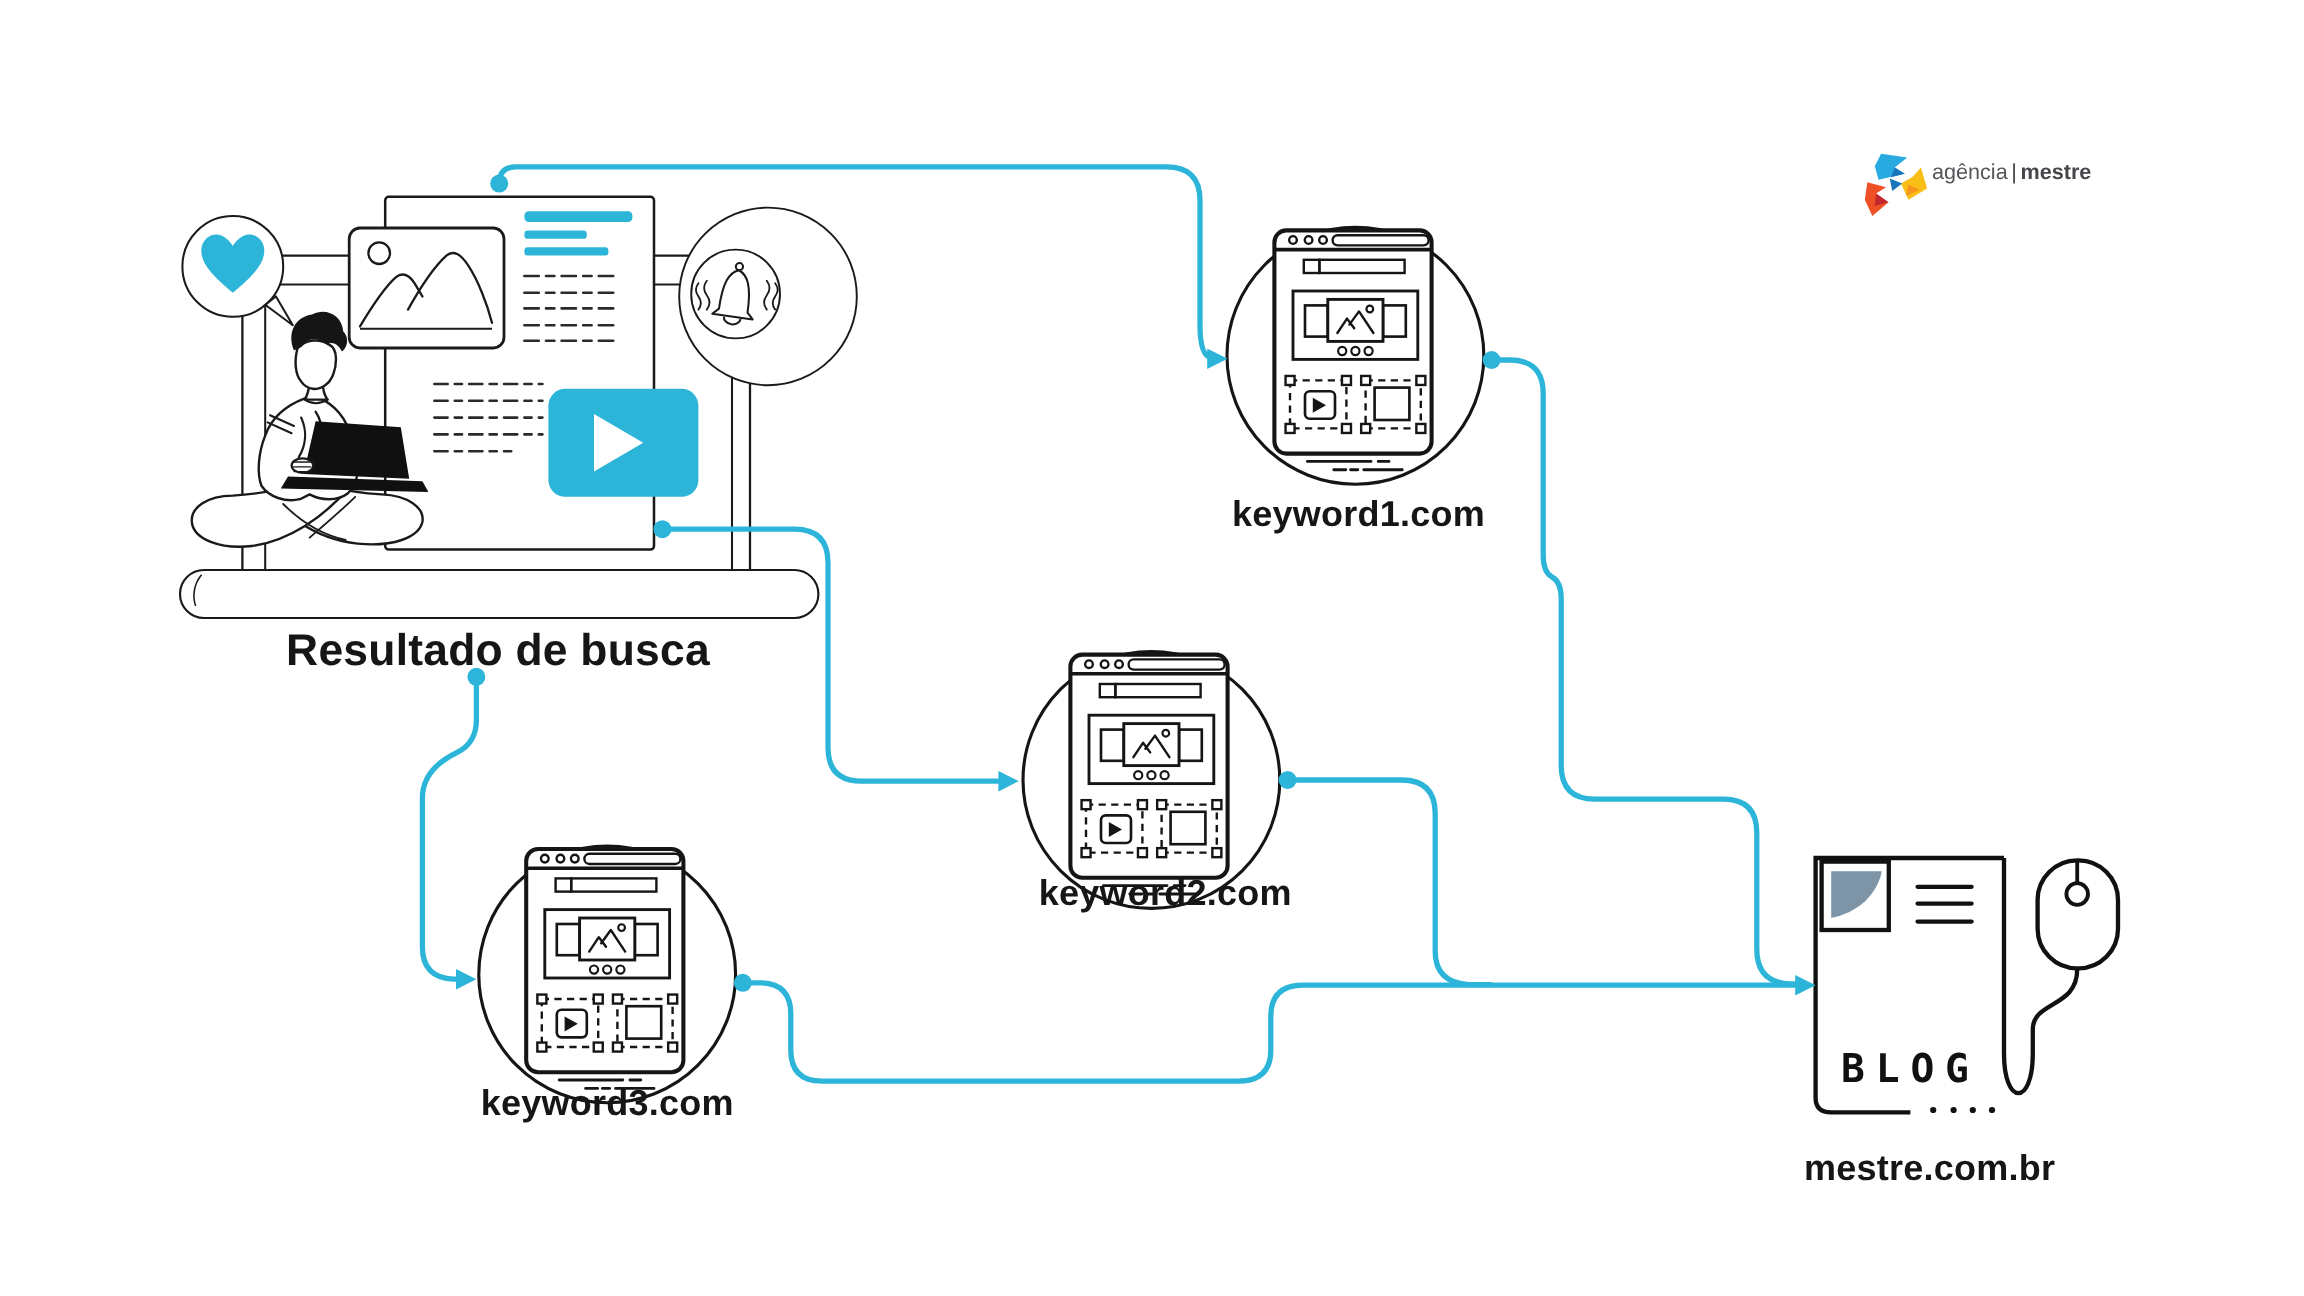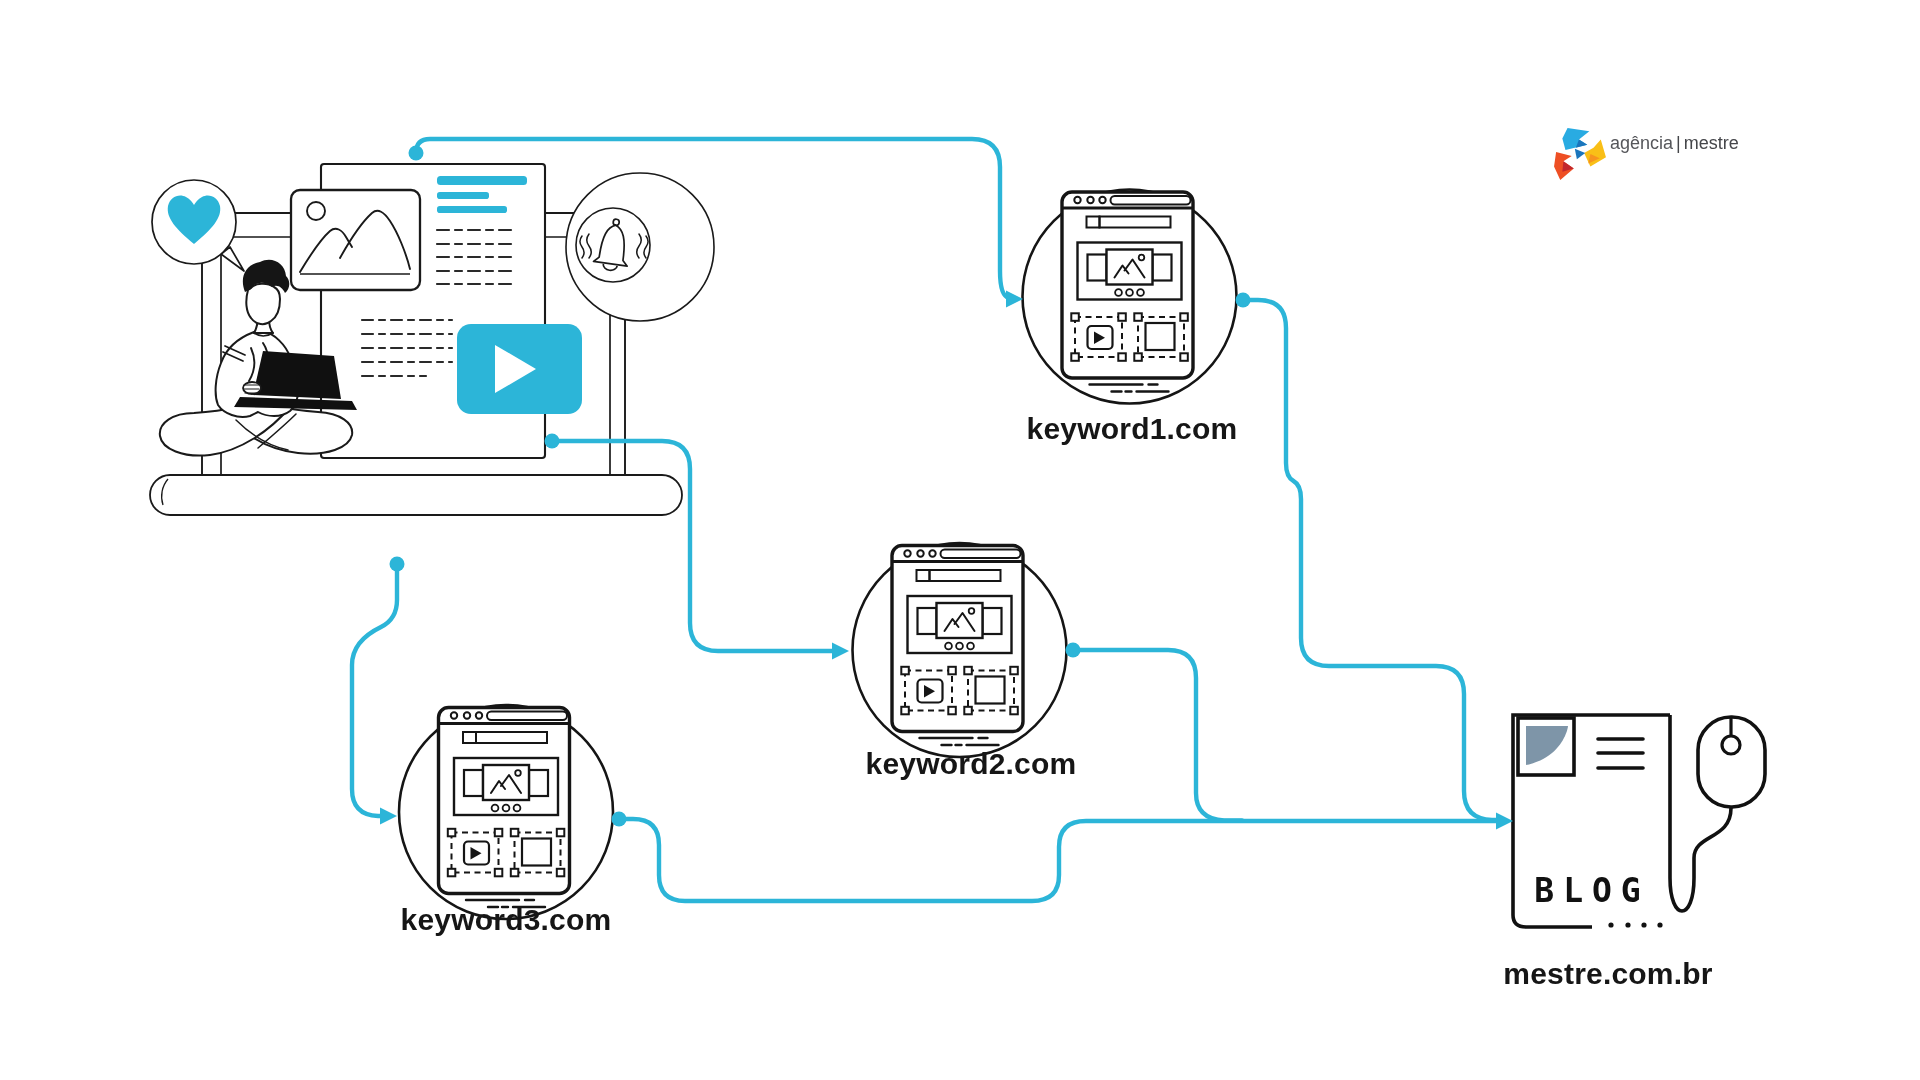--- a/index.html
+++ b/index.html
@@ -8,21 +8,21 @@
   .diagram-svg{position:absolute;left:0;top:0;}
   .node-label{position:absolute;transform:translateX(-50%);white-space:nowrap;
               font-weight:700;color:#161616;font-size:30px;letter-spacing:.2px;}
   .node-label.big{font-size:37px;font-weight:800;}
   .blog-word{position:absolute;transform:translateX(-50%);
              font-family:"DejaVu Sans Mono",monospace;font-size:33px;font-weight:600;
              letter-spacing:9px;color:#111;}
   .brand{position:absolute;left:1610px;top:133px;display:flex;align-items:center;
          font-size:18px;color:#56575b;}
   .brand .sep{margin:0 3px;color:#45464a;font-weight:300;}
-  .brand .right{font-weight:400;color:#45464a;}
+  .brand .right{font-weight:700;color:#45464a;}
   .brand-icon{position:absolute;left:1554px;top:126px;}
 </style>
 </head>
 <body>
 
 <div class="stage">
 
 <svg class="diagram-svg" width="1920" height="1080" viewBox="0 0 1920 1080" xmlns="http://www.w3.org/2000/svg">
 
   <defs>
@@ -180,22 +180,23 @@
     <circle cx="619" cy="819" r="7.5"></circle>
   </g>
   <g fill="#2cb5d8">
     <polygon points="1023,299 1006,290.5 1006,307.5"></polygon>
     <polygon points="849,651 832,642.5 832,659.5"></polygon>
     <polygon points="397,816 380,807.5 380,824.5"></polygon>
     <polygon points="1513,821 1496,812.5 1496,829.5"></polygon>
   </g>
 </svg>
 
+<div class="node-label big" style="left:415px;top:521px;">Resultado de busca</div>
 <div class="node-label" style="left:1132px;top:412px;">keyword1.com</div>
-<div class="node-label" style="left:971px;top:747px;">keyword2.com</div>
+<div class="node-label" style="left:971px;top:728px;">keyword2.com</div>
 <div class="node-label" style="left:506px;top:903px;">keyword3.com</div>
 <div class="node-label" style="left:1608px;top:957px;">mestre.com.br</div>
 <div class="blog-word" style="left:1592px;top:840px;margin-top:31px;">BLOG</div>
 
 <svg class="brand-icon" width="52" height="54" viewBox="0 0 50 52" xmlns="http://www.w3.org/2000/svg">
   <polygon points="13,2 34,5 24,13 32,18 11,23 8,12" fill="#29abe2"></polygon>
   <polygon points="24,13 32,18 21,21" fill="#1b75bc"></polygon>
   <polygon points="45,13 50,30 35,39 29,26 38,21" fill="#f9bf17"></polygon>
   <polygon points="35,27 44,31 33,36" fill="#f7941e"></polygon>
   <polygon points="2,25 17,29 9,34 19,41 6,52 0,39" fill="#ee4f24"></polygon>

